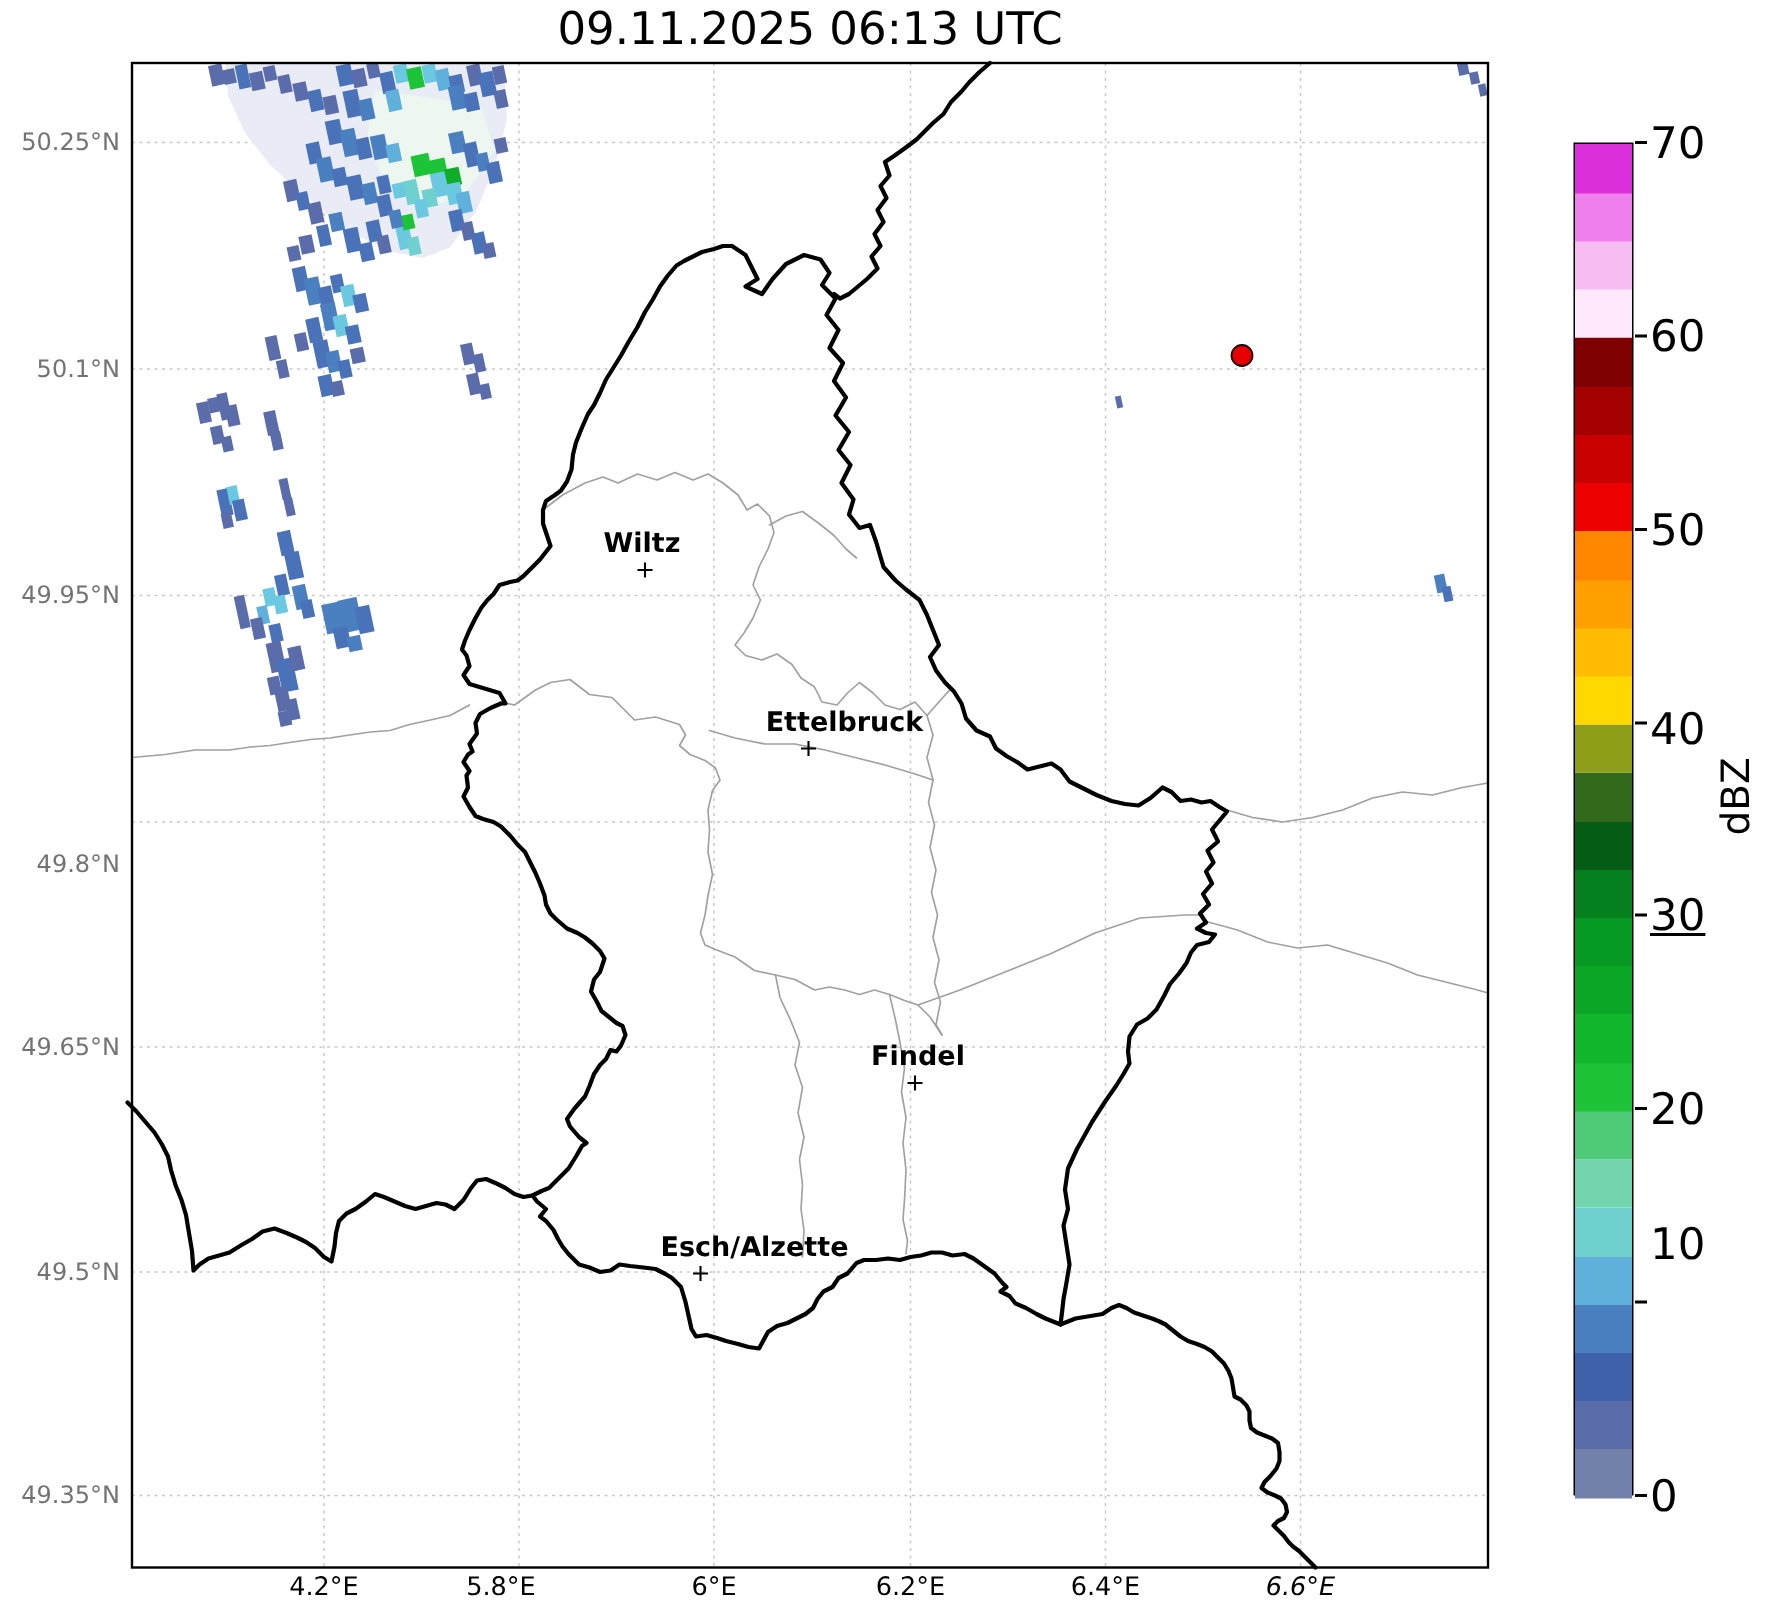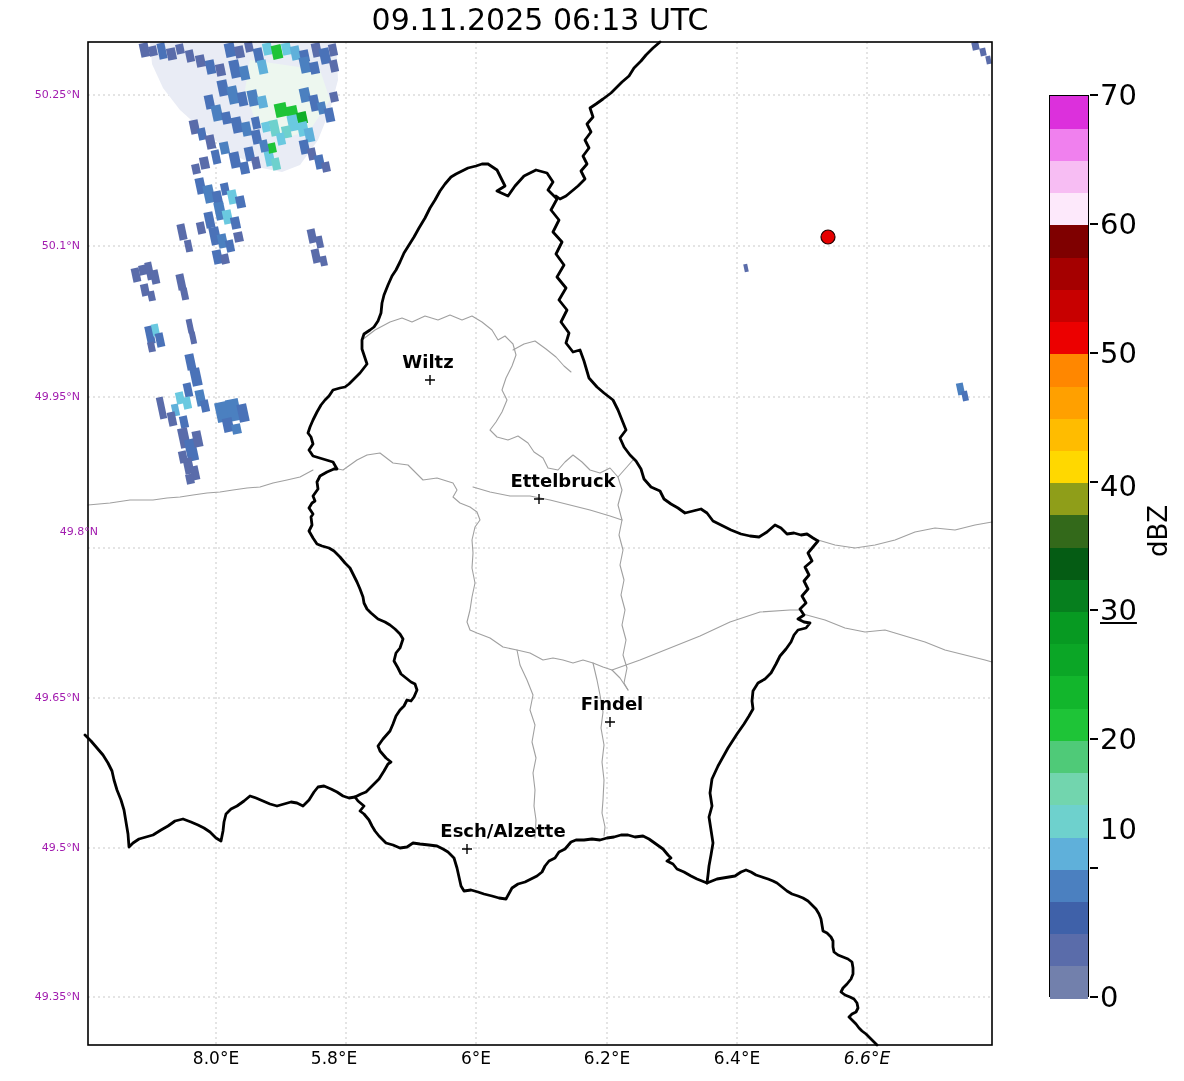--- a/index.html
+++ b/index.html
@@ -1,20 +1,20 @@
 <!DOCTYPE html>
 <html><head>
 <meta charset="utf-8">
 <style>
   html,body{margin:0;padding:0;background:#ffffff;}
   body{width:1184px;height:1081px;overflow:hidden;font-family:"DejaVu Sans","Liberation Sans",sans-serif;}
   .stage{position:relative;width:1184px;height:1081px;background:#fff;}
   .title{position:absolute;left:88px;top:2px;width:904px;text-align:center;font-size:30px;color:#000;}
   .infobox{position:absolute;left:92px;top:52px;background:#ffffff;border:1.5px solid #000;padding:3px 8px 4px 8px;font-size:17px;line-height:1.3;color:#000;}
-  .yticklabel{position:absolute;left:0;width:80px;text-align:right;font-size:11px;color:#a21caf;height:20px;line-height:20px;}
+  .yticklabel{position:absolute;left:0;width:80px;text-align:right;font-size:16px;color:#737373;height:20px;line-height:20px;}
   .xticklabel{position:absolute;top:1048px;width:90px;text-align:center;font-size:17px;color:#000;height:20px;line-height:20px;}
   .colorbar{position:absolute;left:1049px;top:95px;width:40px;height:902px;border:1.3px solid #000;box-sizing:border-box;}
   .cbseg{position:absolute;left:0;width:100%;}
   .cbtick{position:absolute;left:1090px;width:8px;height:2px;background:#000;}
   .cbticklabel{position:absolute;left:1100px;font-size:29px;color:#000;height:34px;line-height:34px;}
   .cblabel{position:absolute;left:1128px;top:516px;width:60px;font-size:26px;color:#000;transform:rotate(-90deg);transform-origin:center center;text-align:center;}
   svg{position:absolute;left:0;top:0;}
   text.city{font-family:"DejaVu Sans","Liberation Sans",sans-serif;font-size:18px;font-weight:bold;fill:#000;}
 </style>
 </head>
@@ -203,27 +203,27 @@
       <text x="503" y="837" text-anchor="middle" class="city">Esch/Alzette</text>
       <path d="M 462 849 H 472 M 467 844 V 854" stroke="#000" stroke-width="1.4"></path>
       <circle cx="828" cy="237" r="7" fill="#e60000" stroke="#220000" stroke-width="1.2"></circle>
     </svg>
 
 
   <div id="ylabels">
       <div class="yticklabel" style="top: 85px;">50.25°N</div>
       <div class="yticklabel" style="top: 236px;">50.1°N</div>
       <div class="yticklabel" style="top: 387px; text-align: right;">49.95°N</div>
-      <div class="yticklabel" style="top: 522px; padding-left: 18px;">49.8°N</div>
+      <div class="yticklabel" style="top: 566px;">49.8°N</div>
       <div class="yticklabel" style="top: 688px;">49.65°N</div>
       <div class="yticklabel" style="top: 838px;">49.5°N</div>
       <div class="yticklabel" style="top: 987px;">49.35°N</div>
     </div>
   <div id="xlabels">
-      <div class="xticklabel" style="left: 171px;">8.0°E</div>
+      <div class="xticklabel" style="left: 171px;">4.2°E</div>
       <div class="xticklabel" style="left: 289px;">5.8°E</div>
       <div class="xticklabel" style="left: 431px;">6°E</div>
       <div class="xticklabel" style="left: 562px;">6.2°E</div>
       <div class="xticklabel" style="left: 692px;">6.4°E</div>
       <div class="xticklabel" style="left: 822px; font-style: italic;">6.6°E</div>
     </div>
 
   <div class="colorbar" id="cbar">
       <div class="cbseg" style="top: 869.786px; height: 32.8143px; background: rgb(114, 128, 172);"></div>
       <div class="cbseg" style="top: 837.571px; height: 32.8143px; background: rgb(90, 108, 170);"></div>

